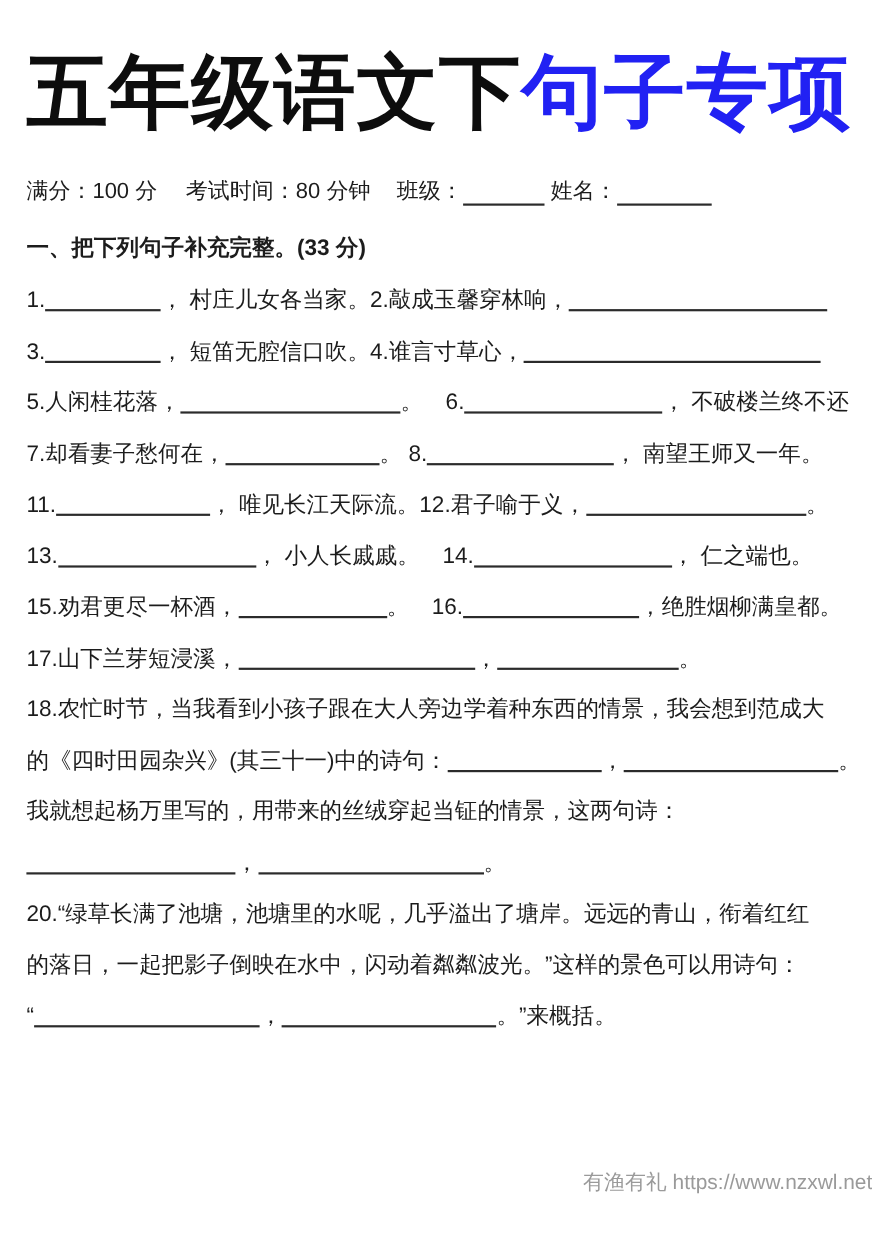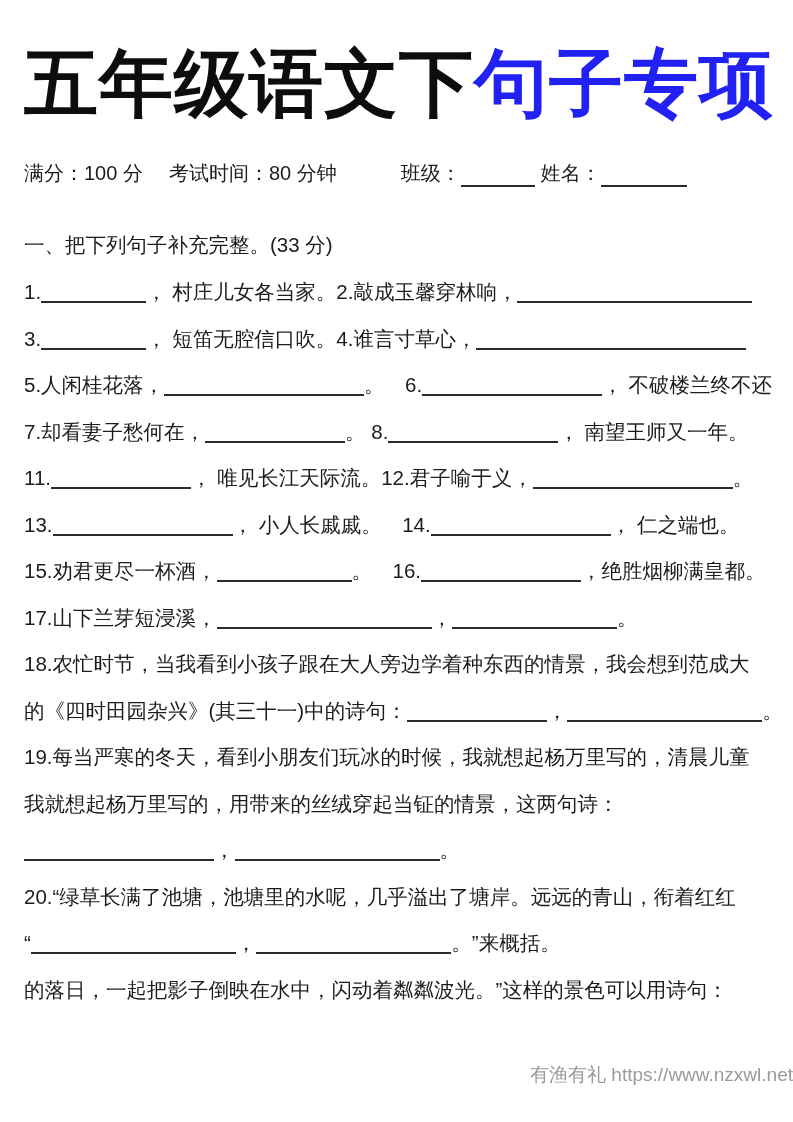--- a/index.html
+++ b/index.html
@@ -31,34 +31,34 @@
   .title .blue {  }
   .meta {
     display: flex;
     align-items: flex-end;
     font-size: 20px;
     font-weight: 400;
     margin-top: 26px;
     white-space: pre;
   }
   .meta .gap-sm { margin-left: 26px; }
-  .meta .gap-lg { margin-left: 64px; }
+  .meta .gap-lg { margin-left: 24px; }
   .meta .gap-xs { margin-left: 6px; }
   .blank {
     display: inline-block;
     border-bottom: 2px solid #2b2b2b;
     height: 20px;
     vertical-align: -4px;
   }
   .meta .blank-class { width: 74px; }
   .meta .blank-name  { width: 86px; }
   .section {
     font-size: 20.5px;
-    font-weight: 400;
-    margin-top: 44px;
+    font-weight: 700;
+    margin-top: 24px;
     white-space: pre;
   }
   #questions { margin-top: 4px; }
   .line {
     font-size: 20.5px;
     font-weight: 400;
     height: 27px;
     margin-top: 19.5px;
     white-space: nowrap;
   }
@@ -96,23 +96,22 @@
       <div class="line"><span>1.</span><span class="blank" style="width: 105px;"></span><span>， 村庄儿女各当家。2.敲成玉馨穿林响，</span><span class="blank" style="width: 235px;"></span></div>
       <div class="line"><span>3.</span><span class="blank" style="width: 105px;"></span><span>， 短笛无腔信口吹。4.谁言寸草心，</span><span class="blank" style="width: 270px;"></span></div>
       <div class="line"><span>5.人闲桂花落，</span><span class="blank" style="width: 200px;"></span><span>。　6.</span><span class="blank" style="width: 180px;"></span><span>， 不破楼兰终不还</span></div>
       <div class="line"><span>7.却看妻子愁何在，</span><span class="blank" style="width: 140px;"></span><span>。 8.</span><span class="blank" style="width: 170px;"></span><span>， 南望王师又一年。</span></div>
       <div class="line"><span>11.</span><span class="blank" style="width: 140px;"></span><span>， 唯见长江天际流。12.君子喻于义，</span><span class="blank" style="width: 200px;"></span><span>。</span></div>
       <div class="line"><span>13.</span><span class="blank" style="width: 180px;"></span><span>， 小人长戚戚。　14.</span><span class="blank" style="width: 180px;"></span><span>， 仁之端也。</span></div>
       <div class="line"><span>15.劝君更尽一杯酒，</span><span class="blank" style="width: 135px;"></span><span>。　16.</span><span class="blank" style="width: 160px;"></span><span>，绝胜烟柳满皇都。</span></div>
       <div class="line"><span>17.山下兰芽短浸溪，</span><span class="blank" style="width: 215px;"></span><span>，</span><span class="blank" style="width: 165px;"></span><span>。</span></div>
       <div class="line"><span>18.农忙时节，当我看到小孩子跟在大人旁边学着种东西的情景，我会想到范成大</span></div>
       <div class="line"><span>的《四时田园杂兴》(其三十一)中的诗句：</span><span class="blank" style="width: 140px;"></span><span>，</span><span class="blank" style="width: 195px;"></span><span>。</span></div>
-      <div class="line"><span>19.每当严寒的冬天，看到小朋友们玩冰的时候，我就想起杨万里写的，清晨儿童</span></div>
       <div class="line"><span>我就想起杨万里写的，用带来的丝绒穿起当钲的情景，这两句诗：</span></div>
       <div class="line"><span class="blank" style="width: 190px;"></span><span>，</span><span class="blank" style="width: 205px;"></span><span>。</span></div>
       <div class="line"><span>20.“绿草长满了池塘，池塘里的水呢，几乎溢出了塘岸。远远的青山，衔着红红</span></div>
+      <div class="line"><span>的落日，一起把影子倒映在水中，闪动着粼粼波光。”这样的景色可以用诗句：</span></div>
       <div class="line"><span>“</span><span class="blank" style="width: 205px;"></span><span>，</span><span class="blank" style="width: 195px;"></span><span>。”来概括。</span></div>
-      <div class="line"><span>的落日，一起把影子倒映在水中，闪动着粼粼波光。”这样的景色可以用诗句：</span></div>
     </div>
 
   <div class="footer">有渔有礼 https://www.nzxwl.net</div>
 
 </div>
 
 </body></html>

